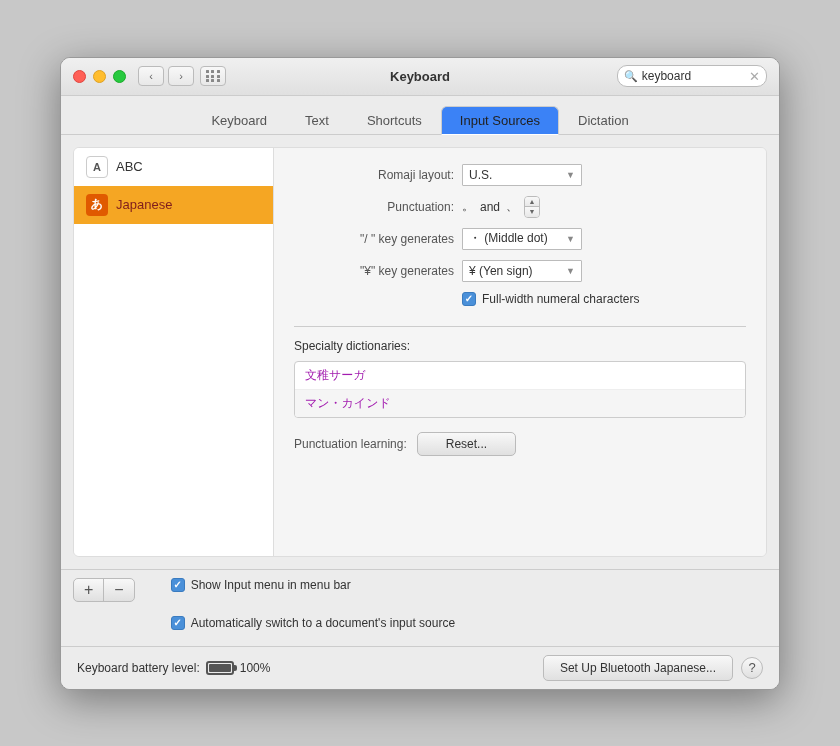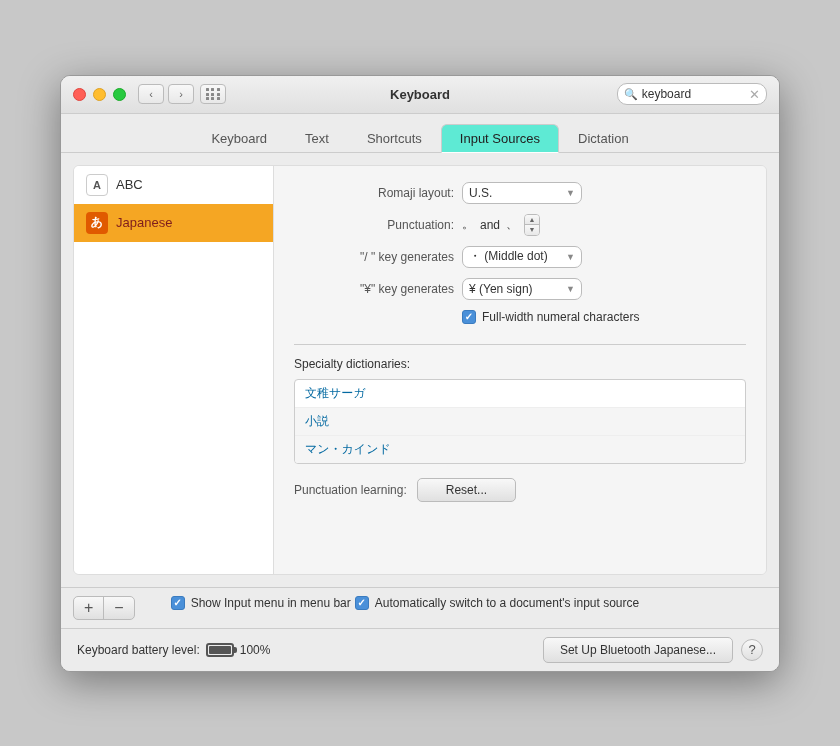--- a/index.html
+++ b/index.html
@@ -132,21 +132,21 @@
       padding: 6px 18px;
       font-size: 13px;
       color: #555;
       cursor: pointer;
       border-radius: 6px 6px 0 0;
       border: 1px solid transparent;
       margin-bottom: -1px;
       background: transparent;
     }
     .tab.active {
-      background: #5eead4;
+      background: #3b82f6;
       border-color: #ccc #ccc white #ccc;
       color: #222;
       font-weight: 500;
     }
     .content {
       display: flex;
       background: #f5f5f5;
       border: 1px solid #ddd;
       margin: 12px;
       border-radius: 6px;
@@ -219,21 +219,21 @@
     .settings-control {
       display: flex;
       align-items: center;
       gap: 6px;
     }
     .dropdown {
       display: flex;
       align-items: center;
       background: white;
       border: 1px solid #bbb;
-      border-radius: 7px;
+      border-radius: 1px;
       padding: 2px 6px;
       font-size: 12px;
       color: #333;
       cursor: pointer;
       min-width: 120px;
       justify-content: space-between;
       height: 22px;
     }
     .dropdown-arrow {
       font-size: 9px;
@@ -312,21 +312,21 @@
     .dictionary-list {
       border: 1px solid #ccc;
       border-radius: 4px;
       background: white;
       overflow: hidden;
       margin-bottom: 14px;
     }
     .dict-item {
       padding: 5px 10px;
       font-size: 12px;
-      color: #0369a1;
+      color: #a21caf;
       border-bottom: 1px solid #eee;
     }
     .dict-item:last-child {
       border-bottom: none;
     }
     .dict-item.alt {
       background: #f5f5f5;
     }
     .conversion-row {
       display: flex;
@@ -365,22 +365,22 @@
       display: flex;
       align-items: center;
       line-height: 1;
     }
     .ar-btn:first-child {
       border-right: 1px solid #bbb;
     }
     .bottom-checkboxes {
       margin-left: 20px;
       display: flex;
-      flex-direction: row;
-      gap: 4px;
+      flex-direction: column;
+      gap: 16px;
     }
     .footer {
       display: flex;
       align-items: center;
       padding: 8px 16px;
       background: #ececec;
       border-top: 1px solid #ccc;
     }
     .battery-section {
       display: flex;
@@ -551,21 +551,20 @@
           <div class="checkbox checked"></div>
           <span class="checkbox-label">Full-width numeral characters</span>
         </div>
       </div>
 
       <hr class="divider">
 
       <div class="section-label">Specialty dictionaries:</div>
       <div class="dictionary-list">
         <div class="dict-item">文稚サーガ</div>
-        <div class="dict-item alt">小説</div>
         <div class="dict-item alt">マン・カインド</div>
       </div>
 
       <div class="conversion-row">
         <span class="settings-label" style="width:auto;">Punctuation learning:</span>
         <button class="reset-btn">Reset...</button>
       </div>
     </div>
   </div>
 

